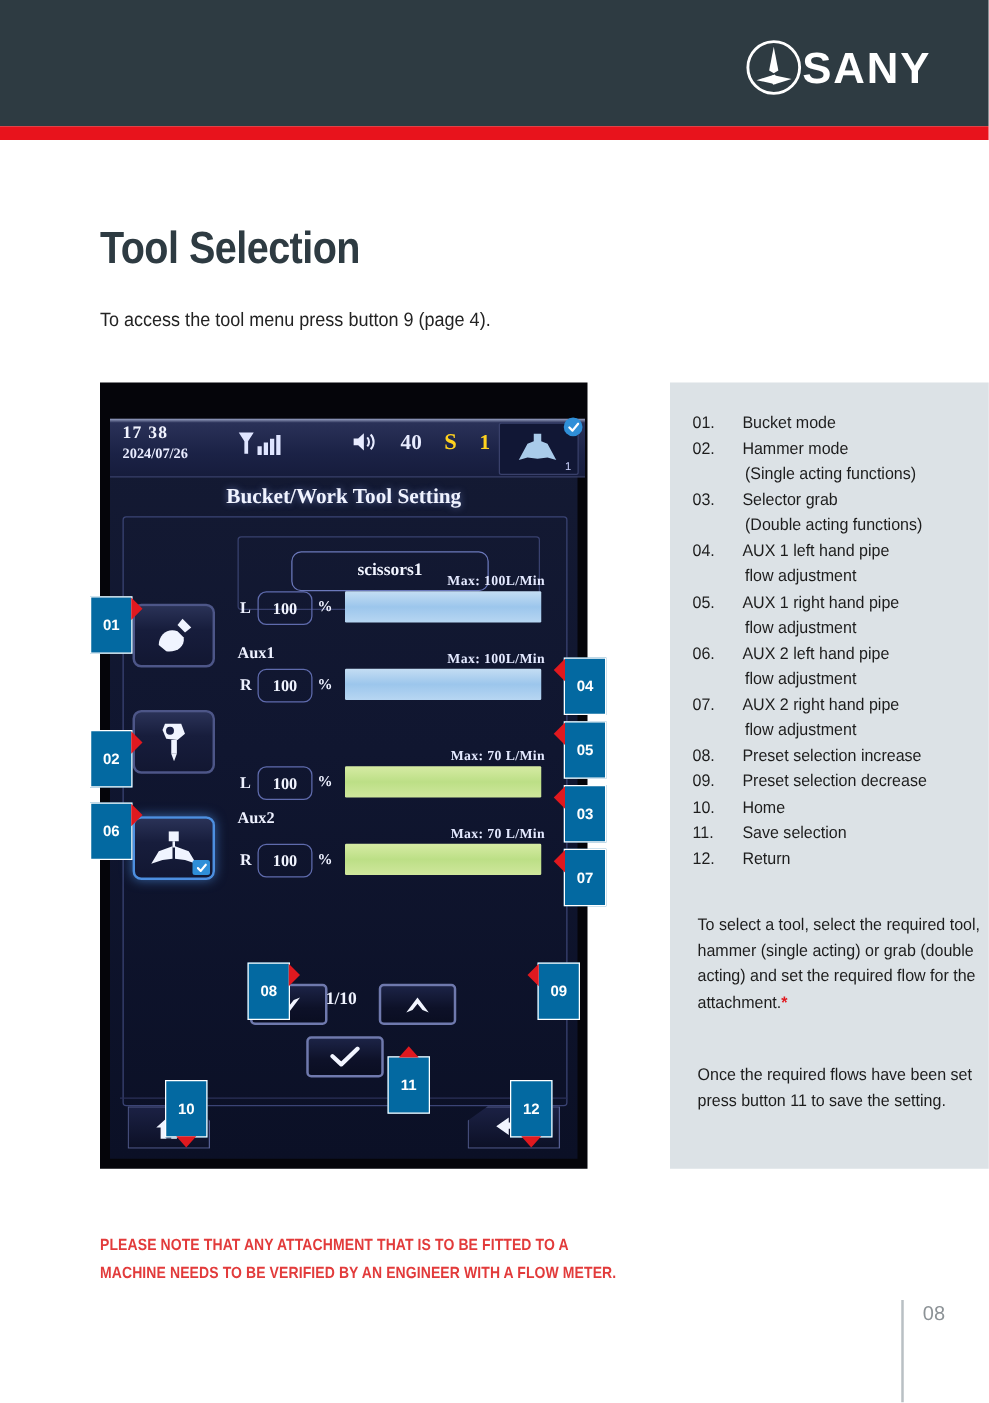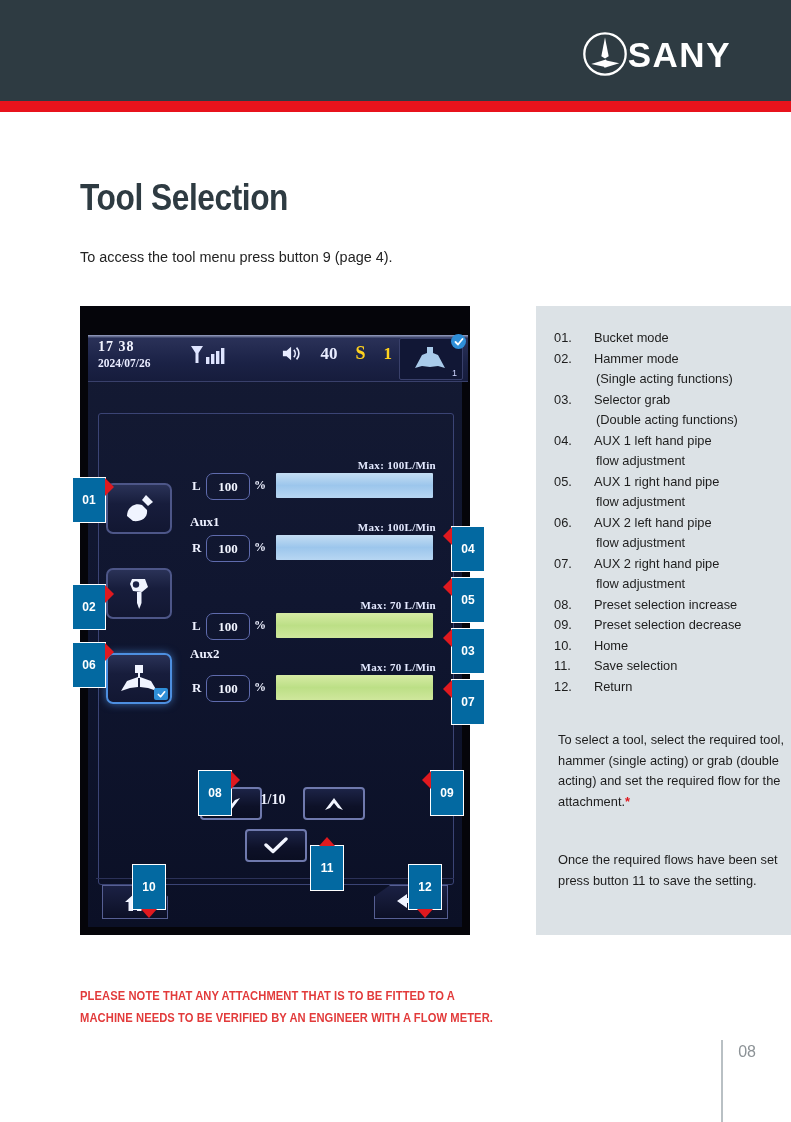--- a/index.html
+++ b/index.html
@@ -3,21 +3,21 @@
 <meta charset="utf-8">
 <style>
   html,body{margin:0;padding:0;}
   body{
     width:791px;height:1122px;position:relative;background:#ffffff;
     font-family:"Liberation Sans",sans-serif;overflow:hidden;
   }
 
   
   .header{position:absolute;left:0;top:0;width:791px;height:101px;background:#2e3b42;}
-  .logo-wrap{position:absolute;right:60px;top:31px;display:flex;align-items:center;}
+  .logo-wrap{position:absolute;right:46px;top:31px;display:flex;align-items:center;}
   .logo-mark{width:46px;height:46px;display:block;}
   .logo-text{color:#ffffff;font-size:35px;font-weight:bold;letter-spacing:1.5px;
              font-family:"Liberation Sans",sans-serif;line-height:1;}
   .red-bar{position:absolute;left:0;top:101px;width:791px;height:11px;background:#e8131c;}
 
   
   .page-title{position:absolute;left:80px;top:177px;font-size:36px;font-weight:bold;
               color:#2e3b42;letter-spacing:-0.5px;transform:scaleX(0.88);transform-origin:left center;}
   .intro{position:absolute;left:80px;top:248px;font-size:15.5px;color:#232323;
          transform:scaleX(0.93);transform-origin:left center;}
@@ -175,20 +175,21 @@
         </svg>
         <div class="sb-check">
           <svg width="10" height="10" viewBox="0 0 10 10">
               <path d="M1.5 5 L4 7.5 L8.5 2" fill="none" stroke="#ffffff" stroke-width="1.8" stroke-linecap="round" stroke-linejoin="round"></path>
             </svg>
         </div>
         <div class="sb-tool-num">1</div>
       </div>
     </div>
 
+    <div class="screen-title">Bucket/Work Tool Setting</div>
     <div class="panel-frame"></div>
 
     <div class="tool-col">
       <div class="tool-btn">
         <svg width="34" height="30" viewBox="0 0 34 30">
           <path d="M24 1 L31 8 L26 12 L20 6 Z" fill="#f0f4ff"></path>
           <path d="M5 22 C5 13 13 8 20 11 L25 16 C26 24 19 28 11 27 Z" fill="#f0f4ff"></path>
         </svg>
       </div>
       <div class="tool-btn">
@@ -207,20 +208,23 @@
           <path d="M21 12 L32 16 L38 26 L29 23 L21 22 Z" fill="#f0f4ff"></path>
         </svg>
         <div class="tool-badge">
           <svg width="9" height="9" viewBox="0 0 10 10">
               <path d="M1.5 5 L4 7.5 L8.5 2" fill="none" stroke="#ffffff" stroke-width="1.9" stroke-linecap="round" stroke-linejoin="round"></path>
             </svg>
         </div>
       </div>
     </div>
 
+    <div style="position:absolute;left:102px;top:94px;width:240px;height:57px;border:1px solid #39416f;border-radius:3px;">
+      <div style="position:absolute;left:42px;top:11px;width:156px;height:30px;border:1px solid #6b78bb;border-radius:8px;display:flex;align-items:center;justify-content:center;color:#f2f5ff;font-size:14px;font-weight:bold;font-family:'Liberation Serif',serif;">scissors1</div>
+    </div>
 
     <div class="sliders">
 
       <div class="srow">
         <div class="smax">Max:  100L/Min</div>
         <div class="slr">L</div>
         <div class="sval">100</div>
         <div class="spct">%</div>
         <div class="sbar blue"></div>
       </div>

